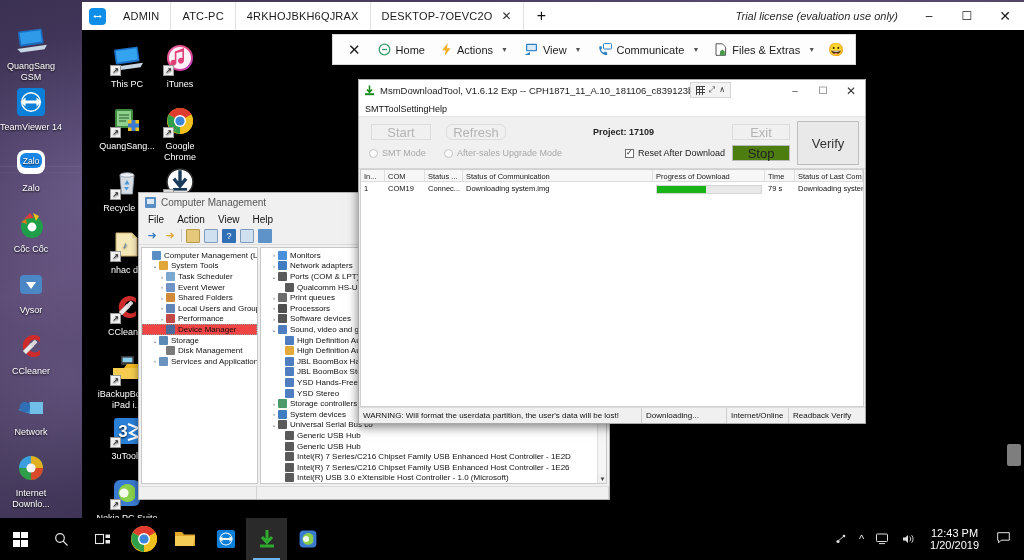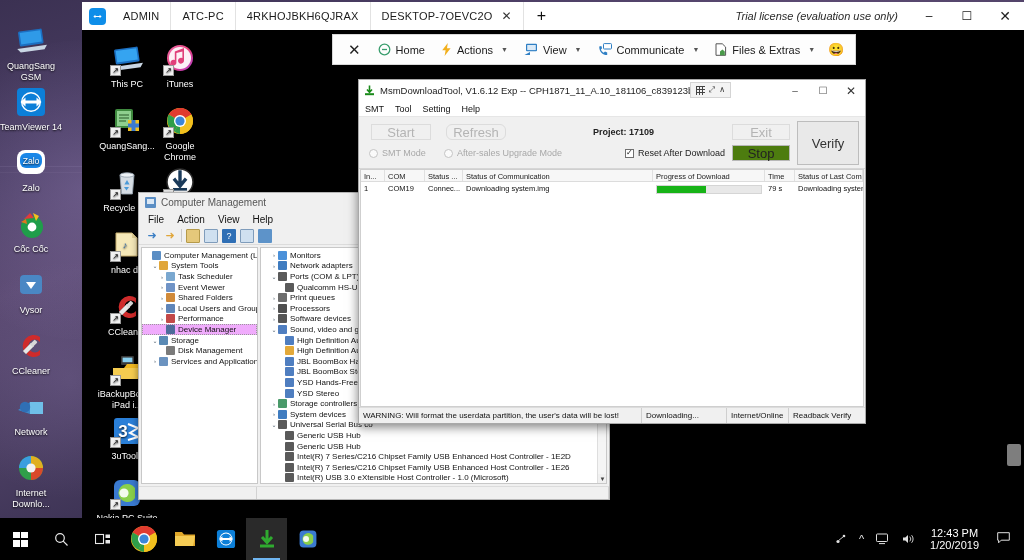--- a/index.html
+++ b/index.html
@@ -148,21 +148,21 @@
     overflow:hidden; position:relative;
   }
   #cm-right {
     flex:1; background:#ffffff; border:1px solid #c8c8c8;
     overflow:hidden; position:relative;
   }
   .tree-row {
     display:flex; align-items:center; height:10.6px;
     font-size:8px; color:#111; white-space:nowrap; padding-left:2px;
   }
-  .tree-row.sel { background:#f0abfc; outline:1px dotted #9a9a9a; outline-offset:-1px; }
+  .tree-row.sel { background:#ef4444; outline:1px dotted #9a9a9a; outline-offset:-1px; }
   .twisty { width:8px; text-align:center; font-size:6px; color:#4a5a6a; flex:0 0 8px; }
   .tnode-ic { width:9px;height:9px;margin-right:3px;flex:0 0 9px;border-radius:1px; }
   #cm-status {
     height:15px; background:#f0f0f0; border-top:1px solid #dcdcdc;
     display:flex; font-size:8px; color:#333;
   }
   #cm-status .seg { border-right:1px solid #d2d2d2; padding:2px 5px; }
   .scrollbar-v {
     position:absolute; right:0; top:0; width:9px; height:100%;
     background:#f5f5f5; border-left:1px solid #dedede;
@@ -180,21 +180,21 @@
   }
   #msm-title {
     height:21px; background:#ffffff; display:flex; align-items:center;
     padding:0 0 0 5px; font-size:9.5px; color:#222;
   }
   .msm-ic { width:11px;height:11px;margin-right:5px;position:relative;flex:0 0 11px;}
   .msm-winbtns { margin-left:auto; display:flex; height:21px; }
   .msm-wb { width:28px; display:flex;align-items:center;justify-content:center;font-size:10px;color:#555;}
   .msm-wb.cl{font-size:12px;color:#333;}
   #msm-menubar {
-    height:16px; display:flex; align-items:center; gap:11px;
+    height:16px; display:flex; align-items:center; 
     padding:0 6px; font-size:9px; color:#111; background:#ffffff;
     border-bottom:1px solid #e6e6e6;
   }
   #msm-ctrl {
     height:52px; background:#f0f0f0; position:relative;
     border-bottom:1px solid #d6d6d6;
   }
   .msm-btn {
     position:absolute; background:#f0f0f0; border:1px solid #c9c9c9;
     font-size:13px; color:#3c3c3c; display:flex; align-items:center; justify-content:center;

